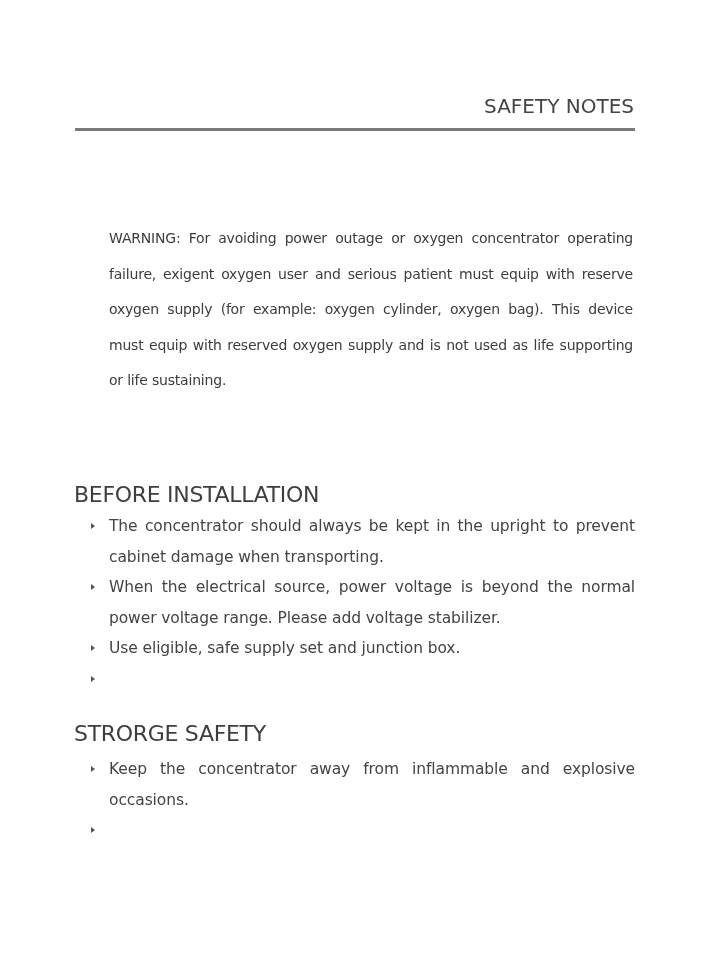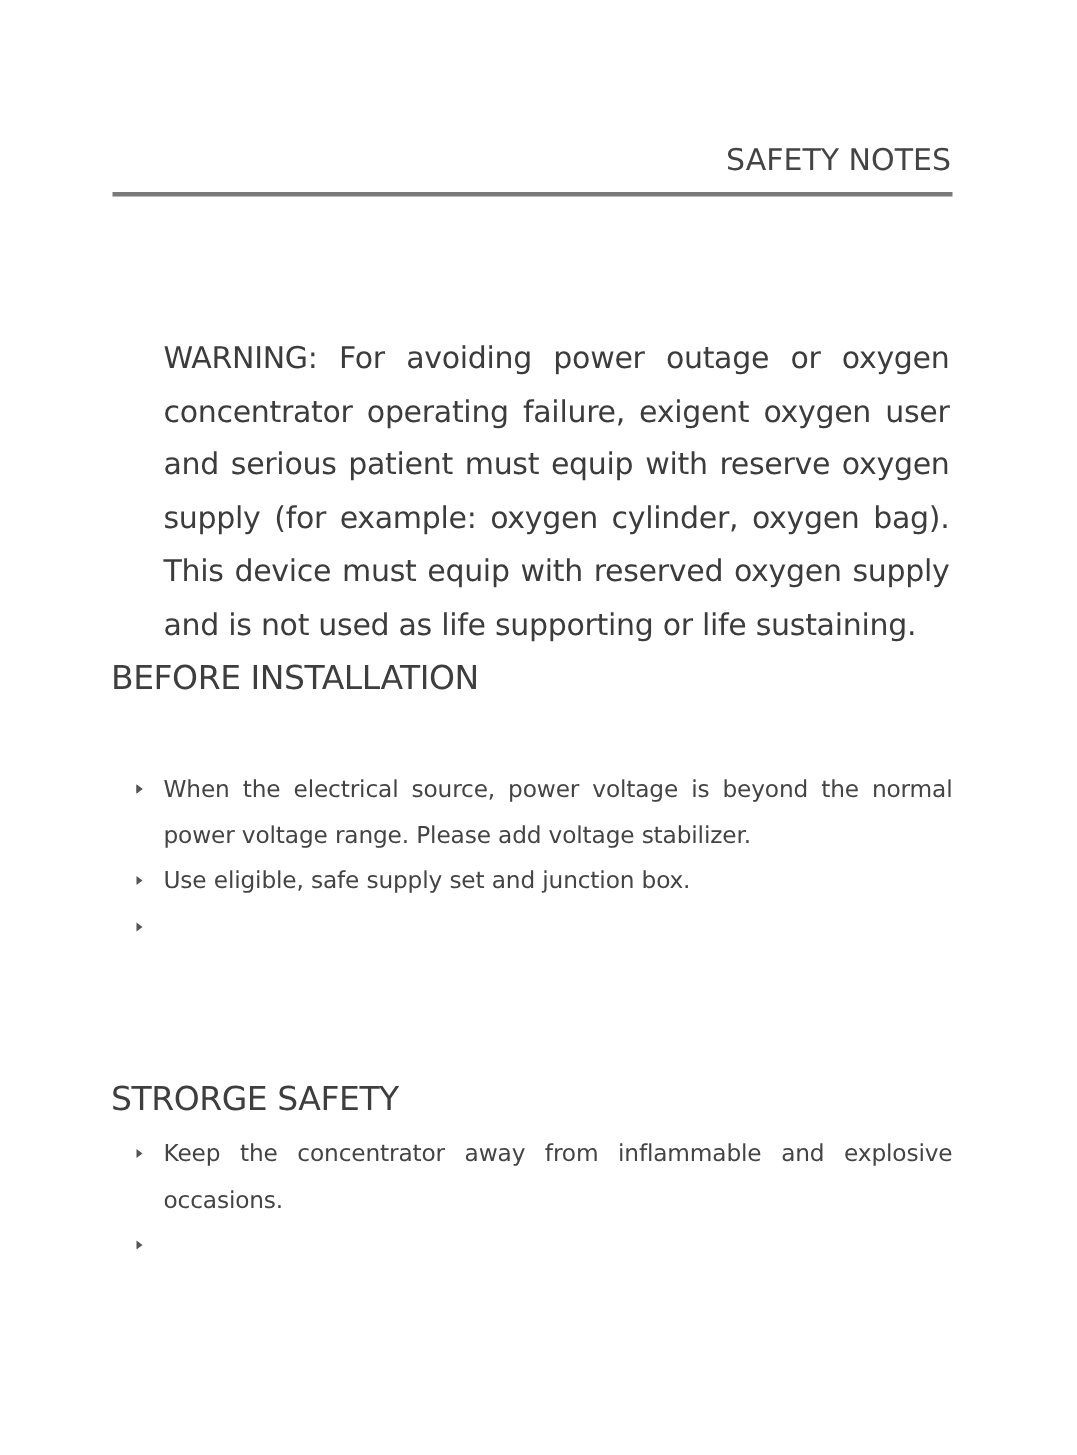--- a/index.html
+++ b/index.html
@@ -11,21 +11,21 @@
       position: absolute; right: 84px; top: 88px;
       font-size: 20px; font-weight: normal; color: #444;
       letter-spacing: 0px; margin: 0; line-height: 36px;
     }
     .title-rule {
       position: absolute; left: 75px; top: 128px; width: 560px; height: 3px;
       background: #7a7a7a;
     }
     .warning {
       position: absolute; left: 109px; top: 221px; width: 524px;
-      font-size: 20px; line-height: 35.5px; color: #3c3c3c;
+      font-size: 14px; line-height: 35.5px; color: #3c3c3c;
       text-align: justify; text-align-last: left; margin: 0;
       letter-spacing: -0.2px;
     }
     .section-heading {
       position: absolute; left: 74px; margin: 0;
       font-size: 22px; font-weight: normal; color: #3e3e3e; line-height: 30px;
       letter-spacing: -0.3px;
     }
     .bullet-list {
       position: absolute; left: 90px; width: 545px; margin: 0; padding: 0; list-style: none;
@@ -42,24 +42,25 @@
     }
   </style>
 </head>
 <body>
 
 <h1 class="page-title">SAFETY NOTES</h1>
 <div class="title-rule"></div>
 
 <p class="warning">WARNING: For avoiding power outage or oxygen concentrator operating failure, exigent oxygen user and serious patient must equip with reserve oxygen supply (for example: oxygen cylinder, oxygen bag). This device must equip with reserved oxygen supply and is not used as life supporting or life sustaining.</p>
 
-<h2 class="section-heading" style="top:438px;">BEFORE INSTALLATION</h2>
+<h2 class="section-heading" style="top:480px;">BEFORE INSTALLATION</h2>
 <ul class="bullet-list" style="top:511px;">
   <li class="bullet-item">
     <span class="bullet-icon"></span>
+    <span>The concentrator should always be kept in the upright to prevent cabinet damage when  transporting.</span>
   </li>
   <li class="bullet-item">
     <span class="bullet-icon"></span>
     <span>When the electrical source, power voltage is  beyond the normal power voltage range. Please add voltage stabilizer.</span>
   </li>
   <li class="bullet-item">
     <span class="bullet-icon"></span>
     <span>Use eligible, safe supply set and junction box.</span>
   </li>
   <li class="bullet-item">

